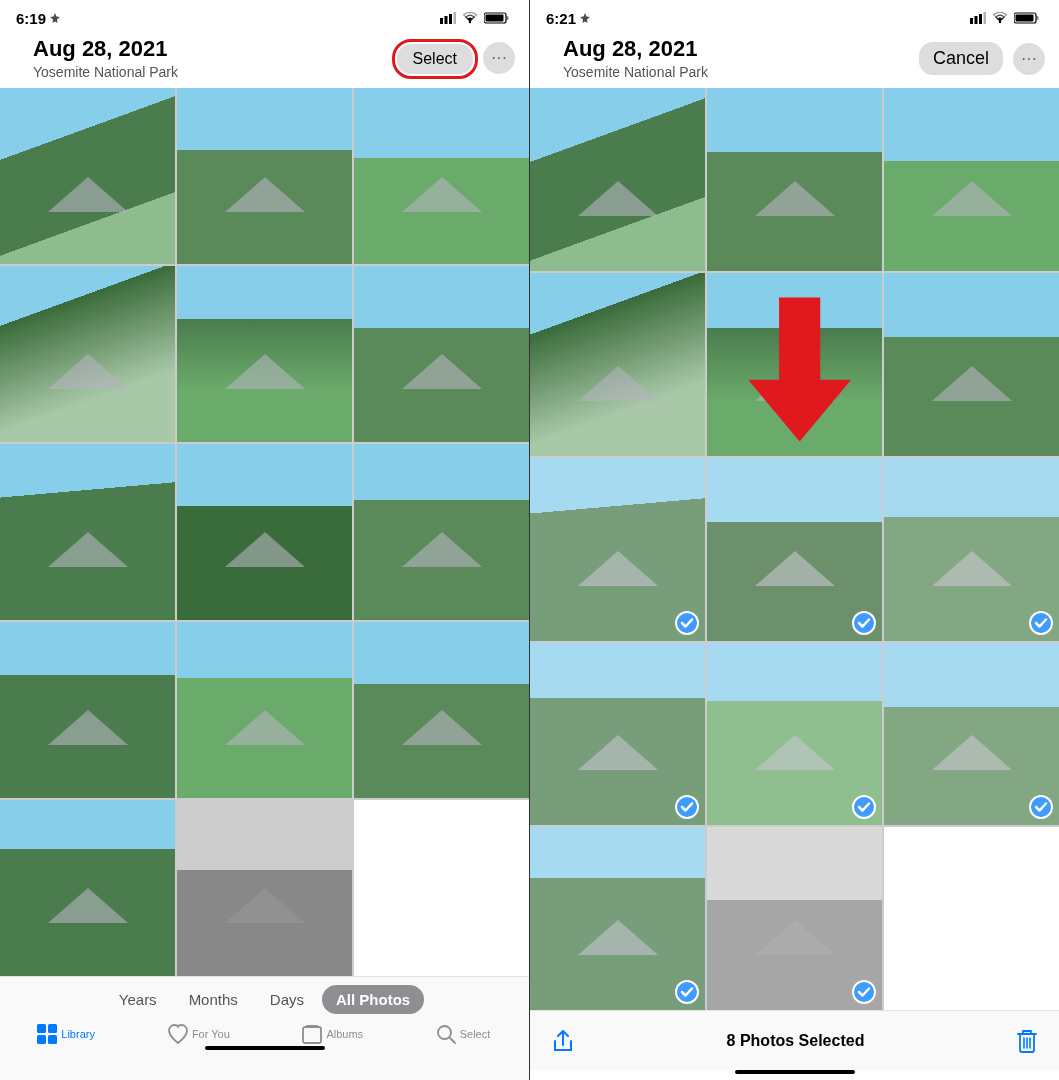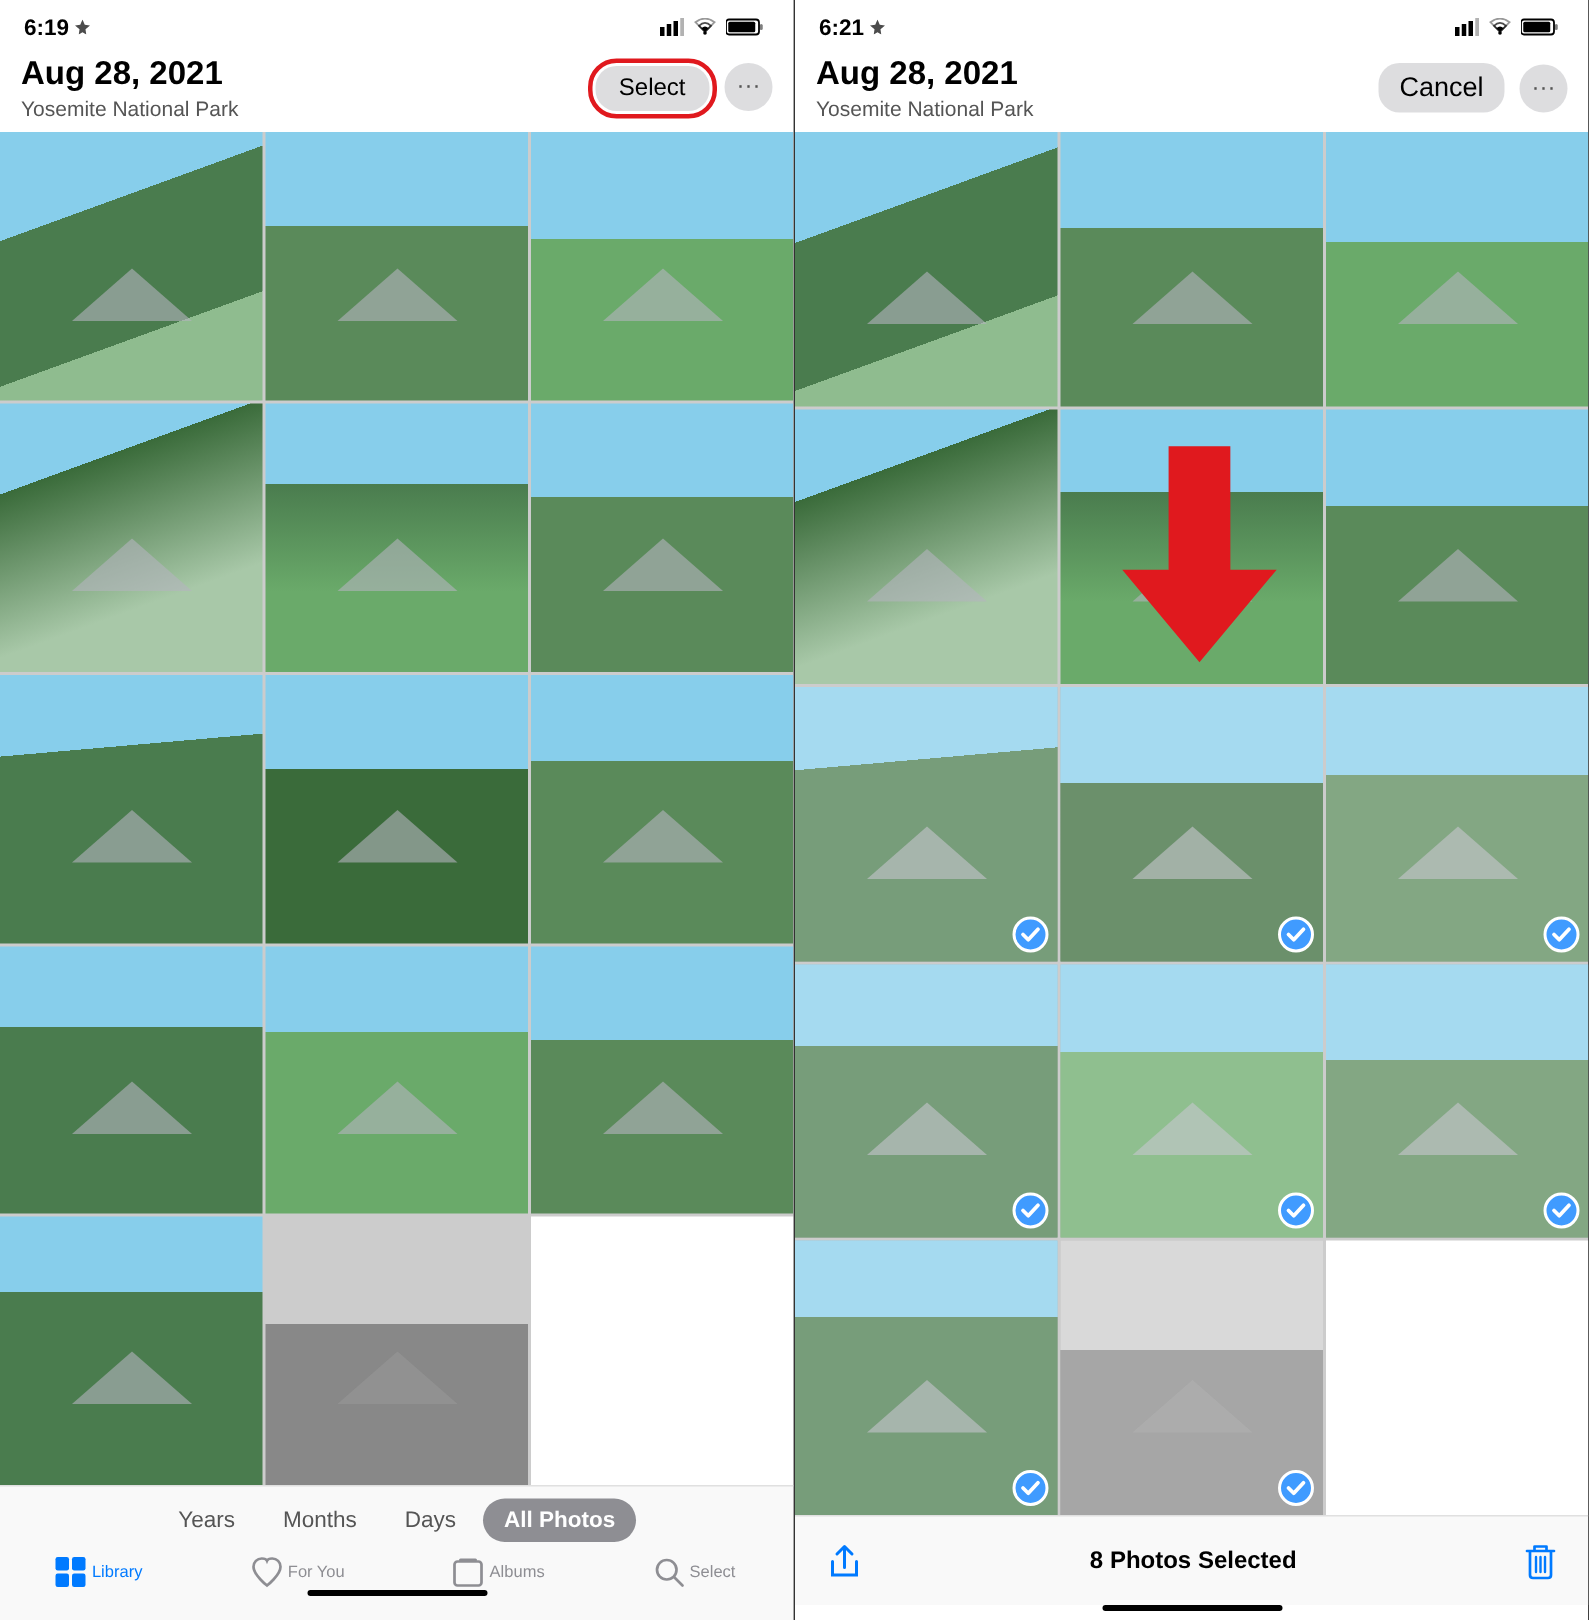--- a/index.html
+++ b/index.html
@@ -54,20 +54,21 @@
 
     
     .photo-header {
       padding: 36px 14px 8px;
       display: flex;
       justify-content: space-between;
       align-items: flex-start;
       background: #fff;
       z-index: 5;
       position: relative;
+      margin-left: 19px;
     }
     .header-title-group {}
     .header-date {
       font-size: 22px;
       font-weight: 700;
       color: #000;
       line-height: 1.2;
     }
     .header-subtitle {
       font-size: 14px;
@@ -129,21 +130,21 @@
     }
     .photo-cell {
       background: #7a9c7a;
       position: relative;
       overflow: hidden;
       aspect-ratio: unset;
     }
 
     
     .bottom-bar {
-      height: 90px;
+      height: 104px;
       background: #f9f9f9;
       border-top: 1px solid #e0e0e0;
       display: flex;
       flex-direction: column;
     }
     .tab-filter-bar {
       display: flex;
       align-items: center;
       justify-content: center;
       gap: 4px;

